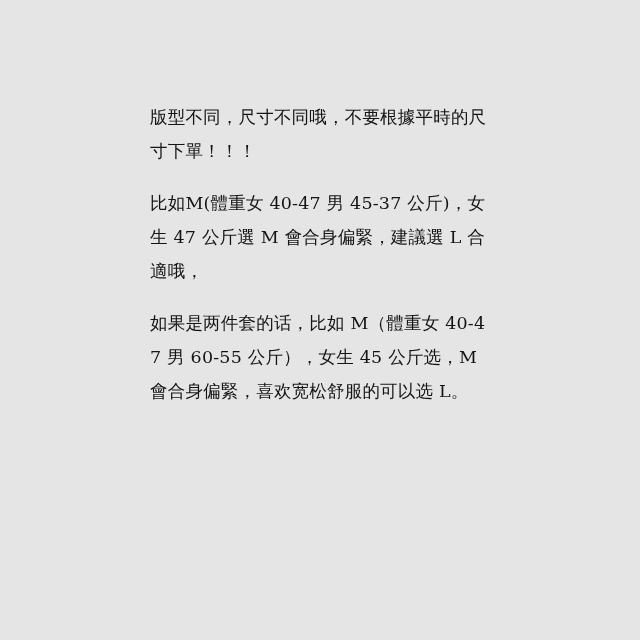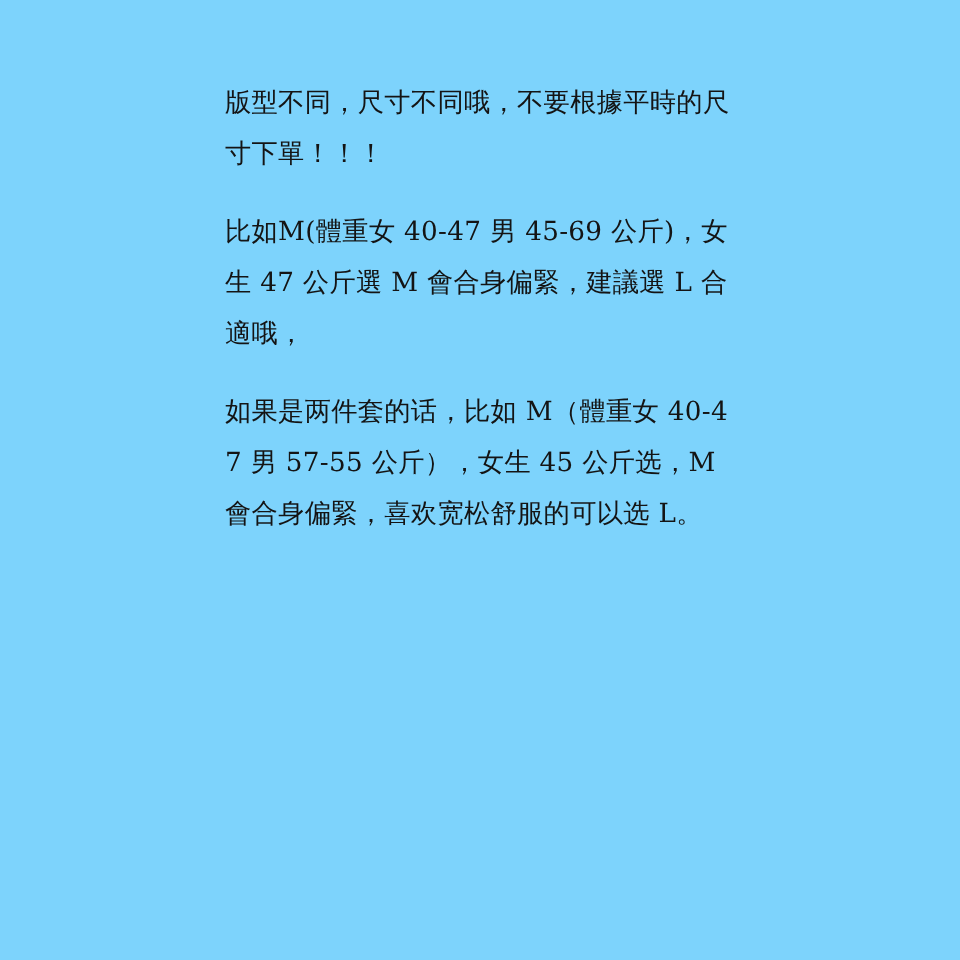--- a/index.html
+++ b/index.html
@@ -11,23 +11,23 @@
     height: 640px;
     background: #ffffff;
     font-family: "DejaVu Serif", "Liberation Serif", serif;
     color: #1a1a1a;
     overflow: hidden;
   }
   .page {
     position: relative;
     width: 640px;
     height: 640px;
-    background: #7dd3fc;
+    background: #e5e5e5;
     box-sizing: border-box;
-    padding: 52px 150px 0 150px;
+    padding: 100px 150px 0 150px;
   }
   .doc-body {
     width: 340px;
   }
   .para {
     font-size: 17.5px;
     line-height: 34px;
     letter-spacing: 0.2px;
     margin: 0 0 18px 0;
     text-align: left;
@@ -37,16 +37,16 @@
   .para:last-child {
     margin-bottom: 0;
   }
 </style>
 </head>
 <body>
 
 <div class="page">
   <div class="doc-body">
     <p class="para">版型不同，尺寸不同哦，不要根據平時的尺寸下單！！！</p>
-    <p class="para">比如M(體重女 40-47 男 45-69 公斤)，女生 47 公斤選 M 會合身偏緊，建議選 L 合適哦，</p>
-    <p class="para">如果是两件套的话，比如 M（體重女 40-47 男 57-55 公斤），女生 45 公斤选，M 會合身偏緊，喜欢宽松舒服的可以选 L。</p>
+    <p class="para">比如M(體重女 40-47 男 45-37 公斤)，女生 47 公斤選 M 會合身偏緊，建議選 L 合適哦，</p>
+    <p class="para">如果是两件套的话，比如 M（體重女 40-47 男 60-55 公斤），女生 45 公斤选，M 會合身偏緊，喜欢宽松舒服的可以选 L。</p>
   </div>
 </div>
 
 </body></html>

